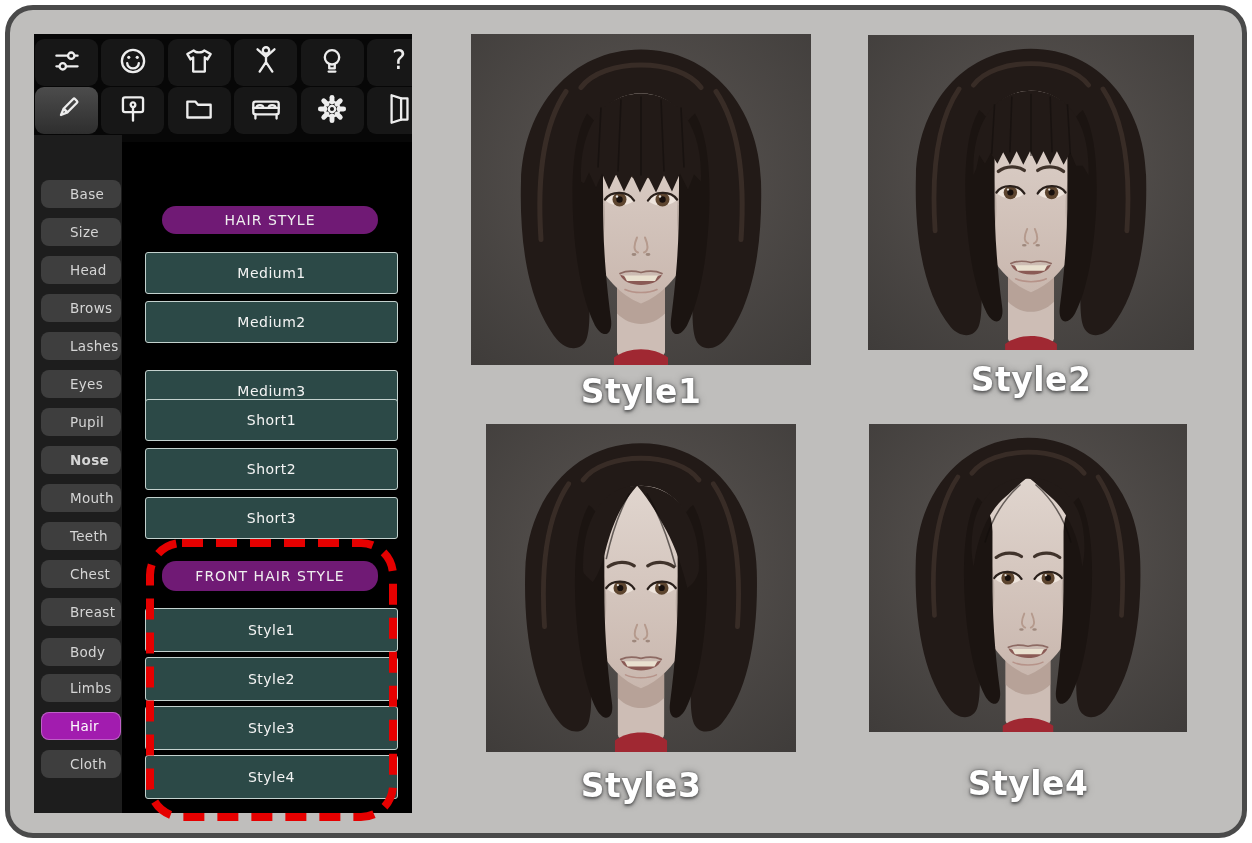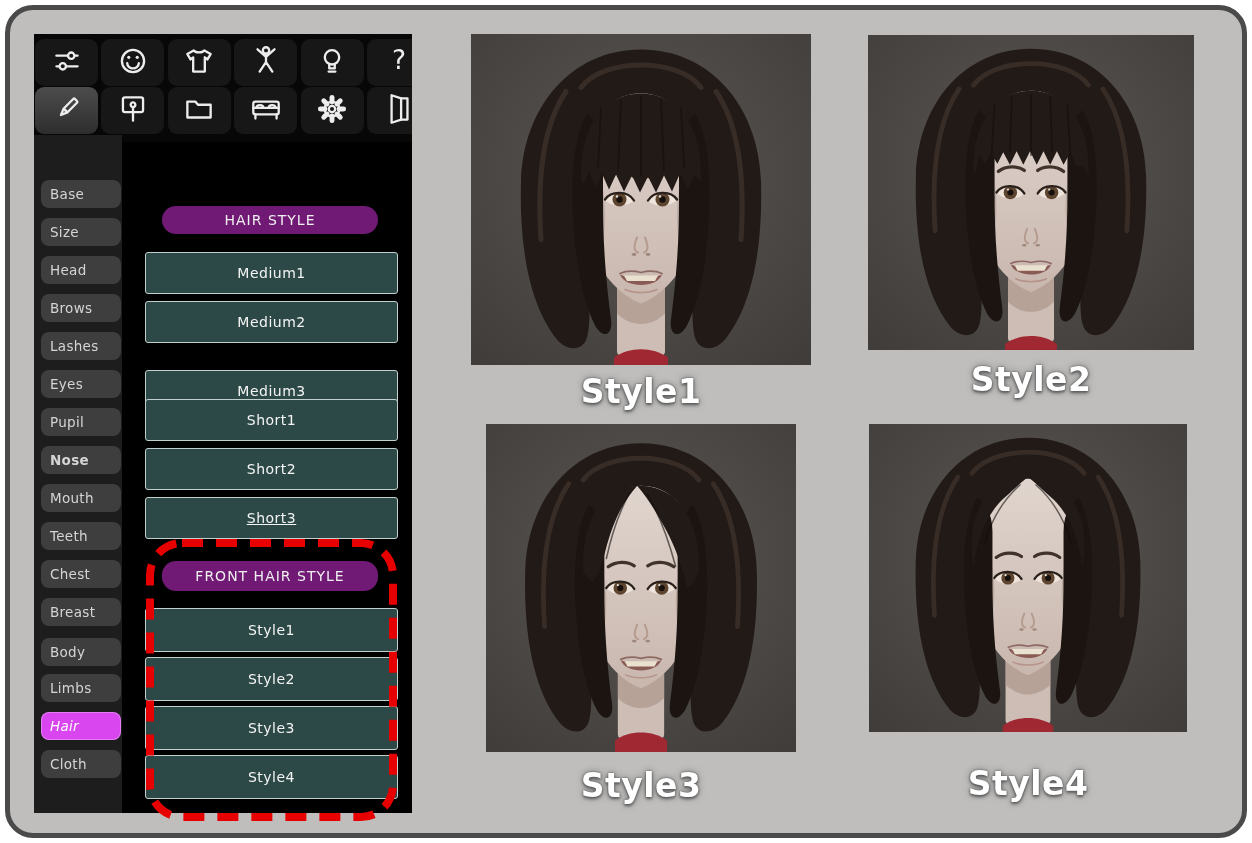--- a/index.html
+++ b/index.html
@@ -7,23 +7,23 @@
   .frame-bg{position:absolute;left:5px;top:5px;width:1242px;height:833px;background:#bfbebc;
     border:5px solid #4a4a4a;border-radius:28px;box-sizing:border-box;z-index:0;}
   
   .panel{position:absolute;left:34px;top:34px;width:378px;height:779px;background:#070707;
     overflow:hidden;z-index:2;}
   .tab{position:absolute;width:63px;height:47px;background:#171717;border-radius:9px;
     display:flex;align-items:center;justify-content:center;cursor:pointer;}
   .tab.selected{background:linear-gradient(180deg,#4c4c4c,#2e2e2e);}
   .sidebar-strip{position:absolute;left:0;top:101px;width:88px;height:678px;background:#1d1d1d;}
   .side-btn{position:absolute;left:7px;width:80px;height:28px;background:#3e3e3e;border-radius:8px;
-    color:#d5d5d5;font-size:13.5px;display:flex;align-items:center;padding-left:9px;
+    color:#d5d5d5;font-size:13.5px;display:flex;align-items:center;padding-left:29px;
     box-sizing:border-box;cursor:pointer;letter-spacing:.3px;}
-  .side-btn.selected{background:#d946ef;color:#fcfcfc;box-shadow:inset 0 0 0 1px rgba(255,255,255,.3);font-style:italic;}
+  .side-btn.selected{background:#a21caf;color:#fcfcfc;box-shadow:inset 0 0 0 1px rgba(255,255,255,.3);}
   .content-bg{position:absolute;left:88px;top:108px;width:290px;height:671px;background:#000;}
   .pill{position:absolute;left:128px;width:216px;background:#701a75;border-radius:14px;color:#efefef;
     font-size:14px;letter-spacing:1px;display:flex;align-items:center;justify-content:center;}
   .opt-btn{position:absolute;left:111px;width:253px;background:#2c4947;border:1px solid #c3d1ce;
     border-radius:3px;color:#f4f4f4;font-size:14px;display:flex;align-items:center;justify-content:center;
     box-sizing:border-box;cursor:pointer;letter-spacing:.5px;}
   .annotation{position:absolute;left:140px;top:533px;width:266px;height:296px;z-index:4;pointer-events:none;}
   
   .portrait{position:absolute;overflow:hidden;z-index:1;}
   .portrait svg{display:block;width:100%;height:100%;}
@@ -147,21 +147,21 @@
       </div>
     <div class="content-bg"></div>
 
     <div class="pill" style="top:172px;height:28px;">HAIR STYLE</div>
     <div id="hair-style-buttons">
         <div class="opt-btn" style="top: 218px; height: 42px;">Medium1</div>
         <div class="opt-btn" style="top: 267px; height: 42px;">Medium2</div>
         <div class="opt-btn" style="top: 316px; height: 42px; margin-top: 20px;">Medium3</div>
         <div class="opt-btn" style="top: 365px; height: 42px;">Short1</div>
         <div class="opt-btn" style="top: 414px; height: 42px;">Short2</div>
-        <div class="opt-btn" style="top: 463px; height: 42px; text-decoration: underline;">Short3</div>
+        <div class="opt-btn" style="top: 463px; height: 42px;">Short3</div>
       </div>
 
     <div class="pill" style="top:527px;height:30px;">FRONT HAIR STYLE</div>
     <div id="front-style-buttons">
         <div class="opt-btn" style="top: 574px; height: 44px;">Style1</div>
         <div class="opt-btn" style="top: 623px; height: 44px;">Style2</div>
         <div class="opt-btn" style="top: 672px; height: 44px;">Style3</div>
         <div class="opt-btn" style="top: 721px; height: 44px;">Style4</div>
       </div>
   </div>

